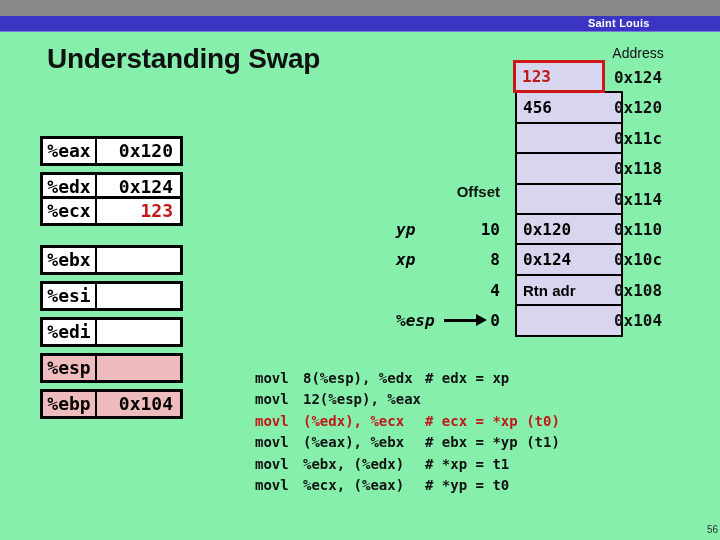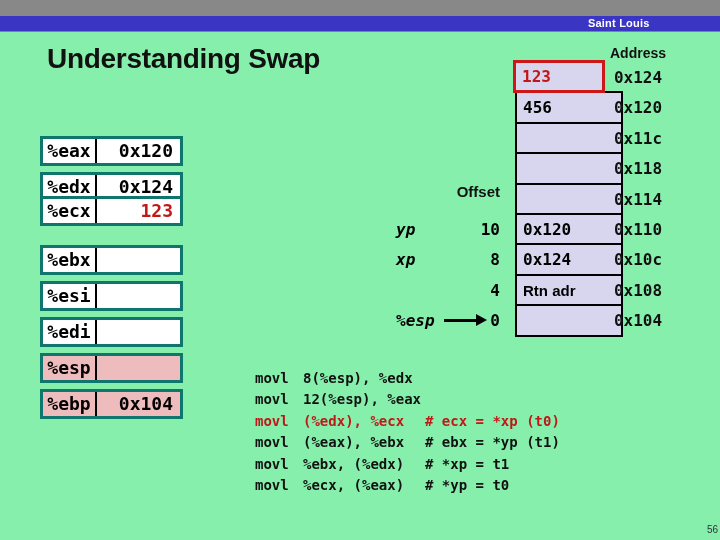--- a/index.html
+++ b/index.html
@@ -15,40 +15,40 @@
     background:#3a35c2; border-bottom:1px solid #7a76dd; }
   .brand { position:absolute; top:1px; left:588px; width:80px;
     color:#ffffff; font-size:11px; font-weight:bold; letter-spacing:0.2px; }
 
   
   .title { position:absolute; left:47px; top:27px; font-size:28px; font-weight:bold;
     color:#111; letter-spacing:-0.3px; }
 
   
   .reg-row { position:absolute; left:40px; width:143px; height:30px;
-    border:3px solid #0f766e; background:#fff; display:flex; }
+    border:3px solid #000000; background:#fff; display:flex; }
   .reg-row.pink { background:#efbcbd; }
   .reg-name { width:54px; border-right:2px solid #000; text-align:center;
     font-size:18px; line-height:24px; }
   .reg-val { flex:1; text-align:right; padding-right:7px;
     font-size:18px; line-height:24px; }
   .reg-val.red { color:#c01818; }
 
   
   .mem-cell { position:absolute; left:515px; width:108px; height:33px;
     background:#d8d6ee; border:2px solid #000; padding-left:6px;
     display:flex; align-items:center; font-size:16px; }
   .mem-cell.redbox { left:513px; width:92px; border:3px solid #cc1818; z-index:2; }
   .mem-cell .redtxt { color:#c01818; }
   .mem-cell .sansv { font-family:"Liberation Sans", sans-serif; font-weight:bold; font-size:15px; }
 
   .addr { position:absolute; left:603px; width:70px; text-align:center;
     font-size:16px; line-height:17px; color:#111; }
   .addr-header { position:absolute; left:603px; width:70px; top:29px; text-align:center;
-    font-size:14px; font-weight:bold; color:#111; }
+    font-size:14px; font-weight:normal; color:#111; }
 
   
   .offset-header { position:absolute; left:410px; width:90px; top:167px;
     text-align:right; font-size:15px; font-weight:bold; color:#111; }
   .off-label { position:absolute; left:396px; width:60px; font-size:16px; line-height:18px;font-style:italic; }
   .off-num { position:absolute; left:440px; width:60px; text-align:right;
     font-size:16px; line-height:18px; }
   .esp-arrow-line { position:absolute; left:444px; top:303px; width:34px; height:3px; background:#000; }
   .esp-arrow-head { position:absolute; left:476px; top:298px; width:0; height:0;
     border-left:11px solid #000; border-top:6px solid transparent; border-bottom:6px solid transparent; }
@@ -164,20 +164,21 @@
     <div class="off-label mono" style="top:296px">%esp</div>
     <div class="off-num mono" style="top:296px">0</div>
     <div class="esp-arrow-line"></div>
     <div class="esp-arrow-head"></div>
   </div>
 
   <div class="code">
     <div class="code-line">
       <span class="mn">movl</span>
       <span class="ops">8(%esp), %edx</span>
+      <span class="cmt"># edx = xp</span>
     </div>
     <div class="code-line">
       <span class="mn">movl</span>
       <span class="ops">12(%esp), %eax</span>
     </div>
     <div class="code-line red">
       <span class="mn">movl</span>
       <span class="ops">(%edx), %ecx</span>
       <span class="cmt"># ecx = *xp (t0)</span>
     </div>

